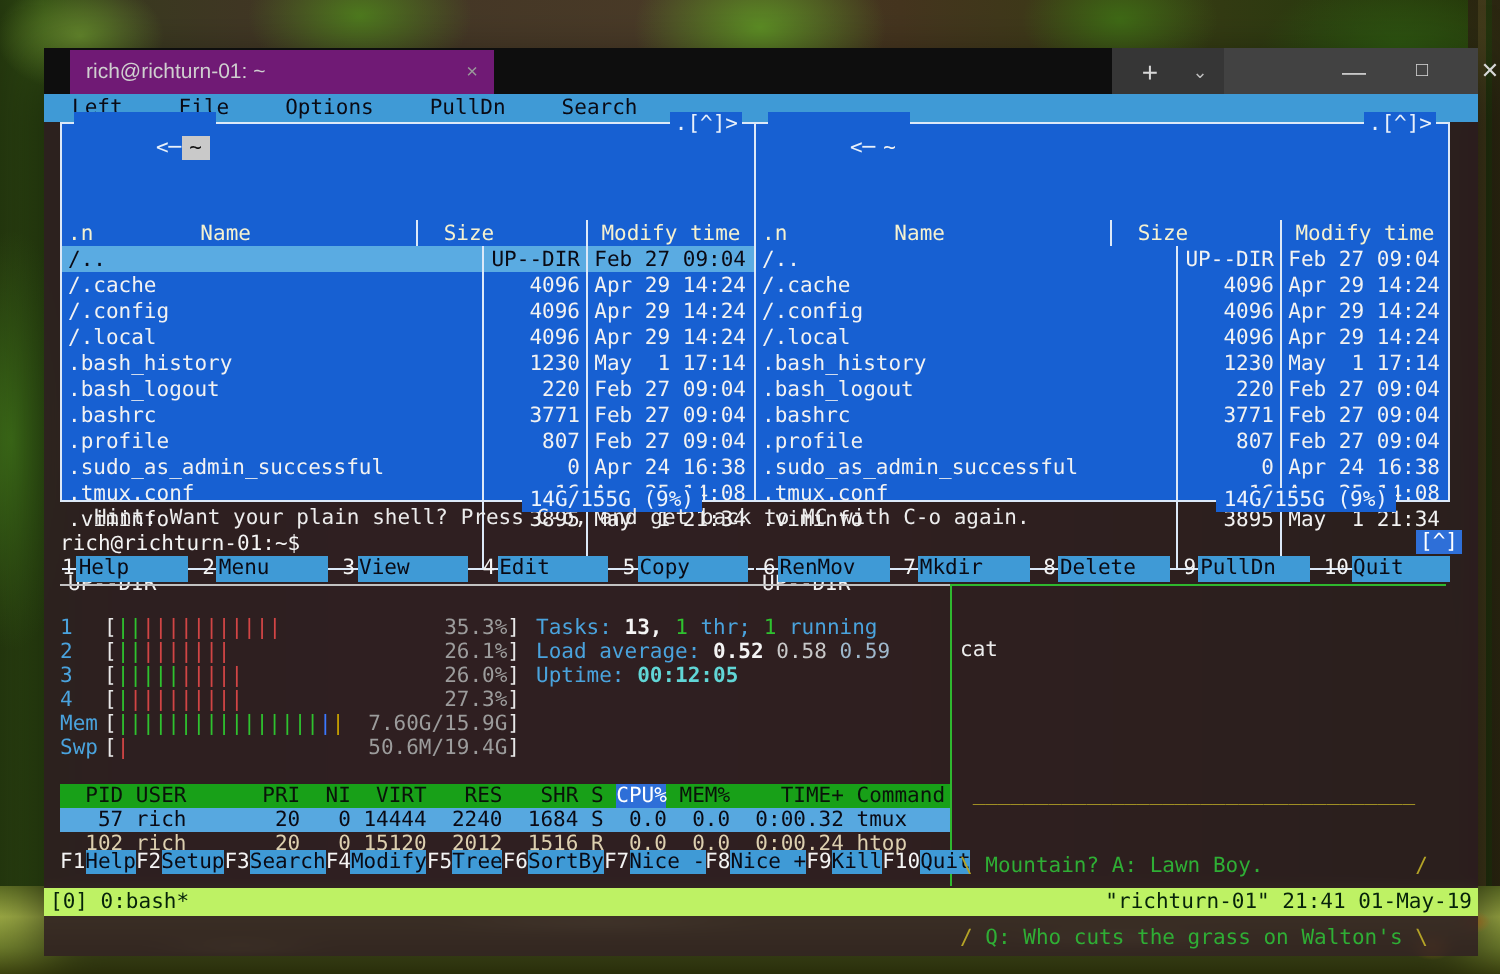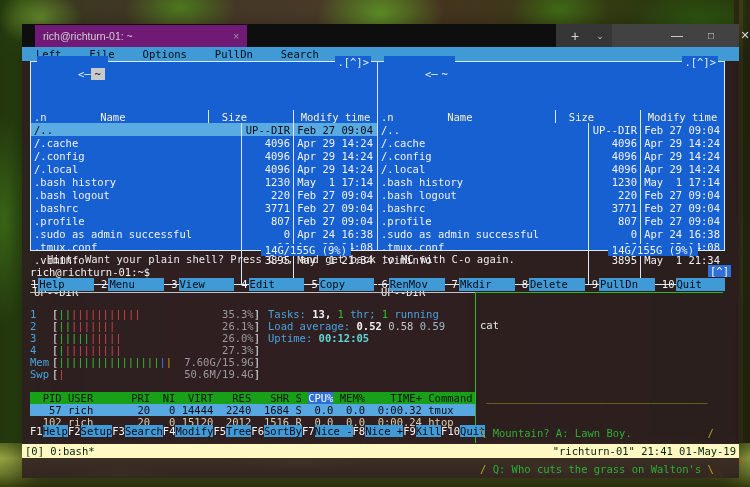--- a/index.html
+++ b/index.html
@@ -123,21 +123,21 @@
   .hfnum { color:#f4f4f4; }
   .hflabel { flex:1; background:#3f9ad6; color:#0a0a14; overflow:hidden; }
 
   
   .shellpane { position:absolute; left:458px; top:271px; width:239px; height:148px; color:#ececec; }
   .sline { height:12px; }
   .yellow { color:#b5a427; }
   .fgreen { color:#2fae35; }
 
   
-  .tmuxbar { position:absolute; left:0; top:420px; width:100%; height:14px; background:#fef9c3;
+  .tmuxbar { position:absolute; left:0; top:420px; width:100%; height:14px; background:#bef264;
     color:#06230a; display:flex; align-items:center; justify-content:space-between; padding:0 3px; }
 </style>
 </head>
 <body>
 
 <div class="wallpaper">
   <div class="wp-trunks"></div>
   <div class="wp-water"></div>
 </div>
 

